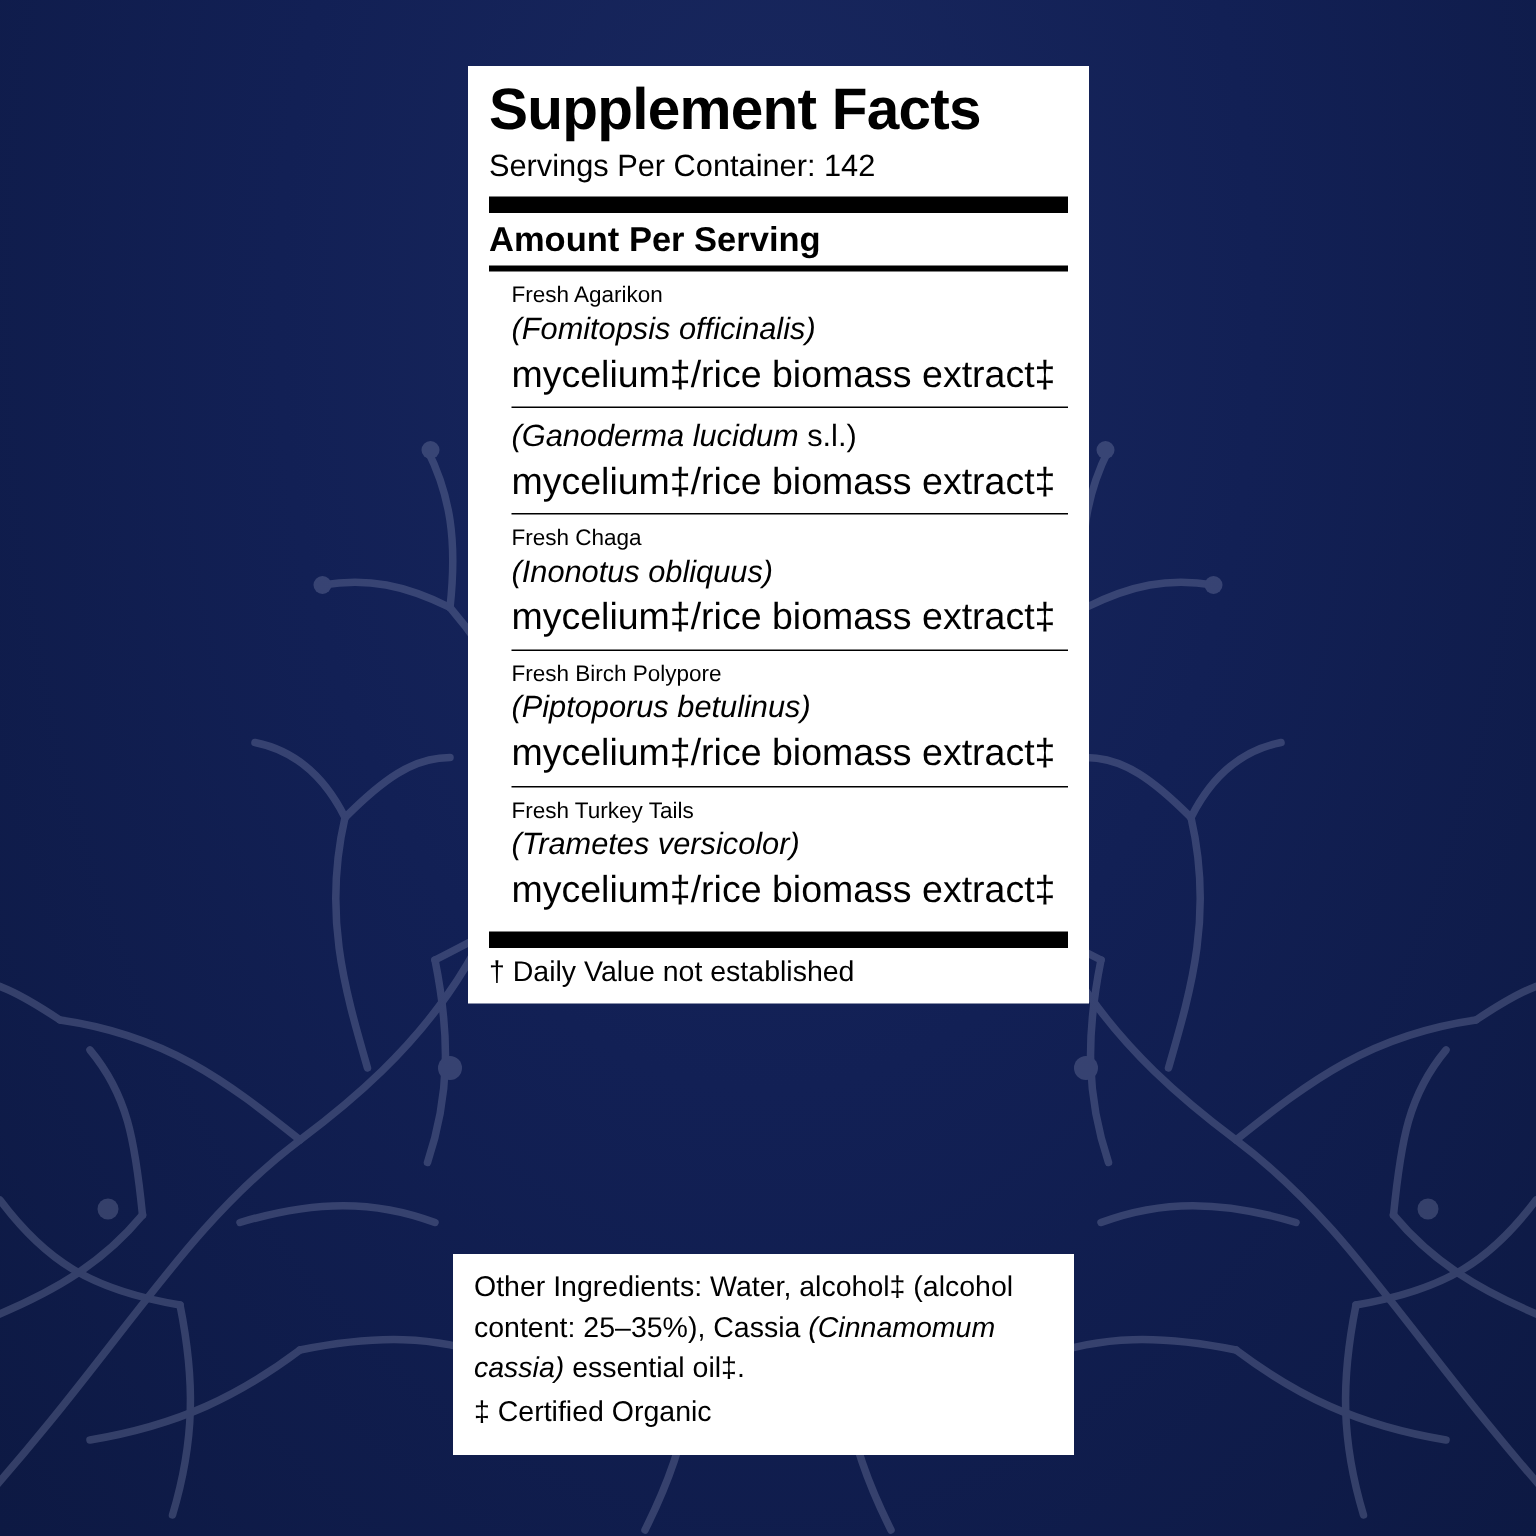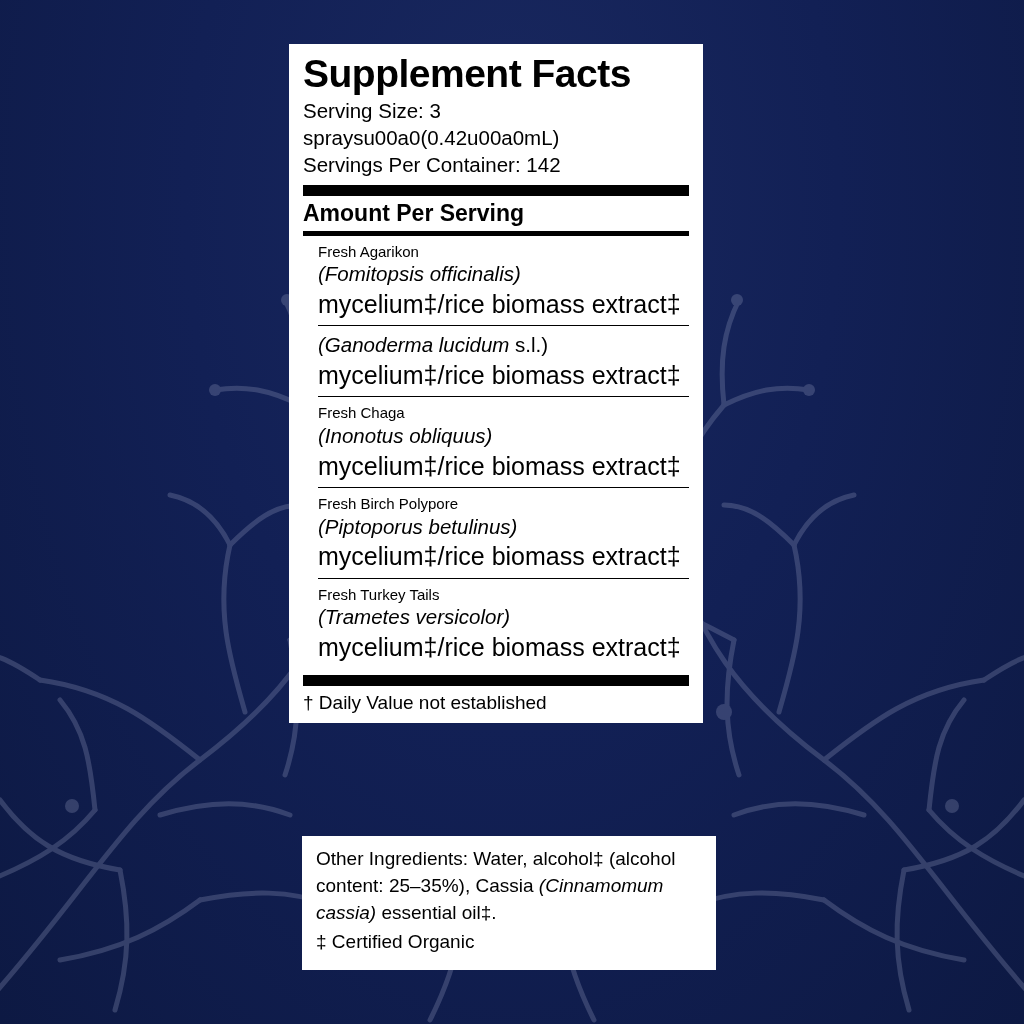--- a/index.html
+++ b/index.html
@@ -24,21 +24,21 @@
   }
   #bg-branches {
     position: absolute;
     inset: 0;
     opacity: 0.30;
   }
 
   
   #label-card {
     position: absolute;
-    left: 289px;
+    left: 312px;
     top: 44px;
     width: 414px;
     background: #ffffff;
     color: #000000;
   }
 
   .panel {
     padding: 0 14px;
   }
 
@@ -207,21 +207,20 @@
       <circle cx="737" cy="300" r="6"></circle>
       <circle cx="724" cy="712" r="8"></circle>
       <circle cx="300" cy="712" r="8"></circle>
     </g>
   </svg>
 </div>
 
 <div id="label-card">
   <div class="panel">
     <div class="title">Supplement Facts</div>
-    <div class="serving-line">Serving Size: 3 spraysu00a0(0.42u00a0mL)</div>
     <div class="serving-line">Servings Per Container: 142</div>
   </div>
 
   <div class="panel">
       <div class="rule-thick"></div>
     </div>
 
   <div class="panel">
     <div class="amount-row">Amount Per Serving</div>
   </div>

